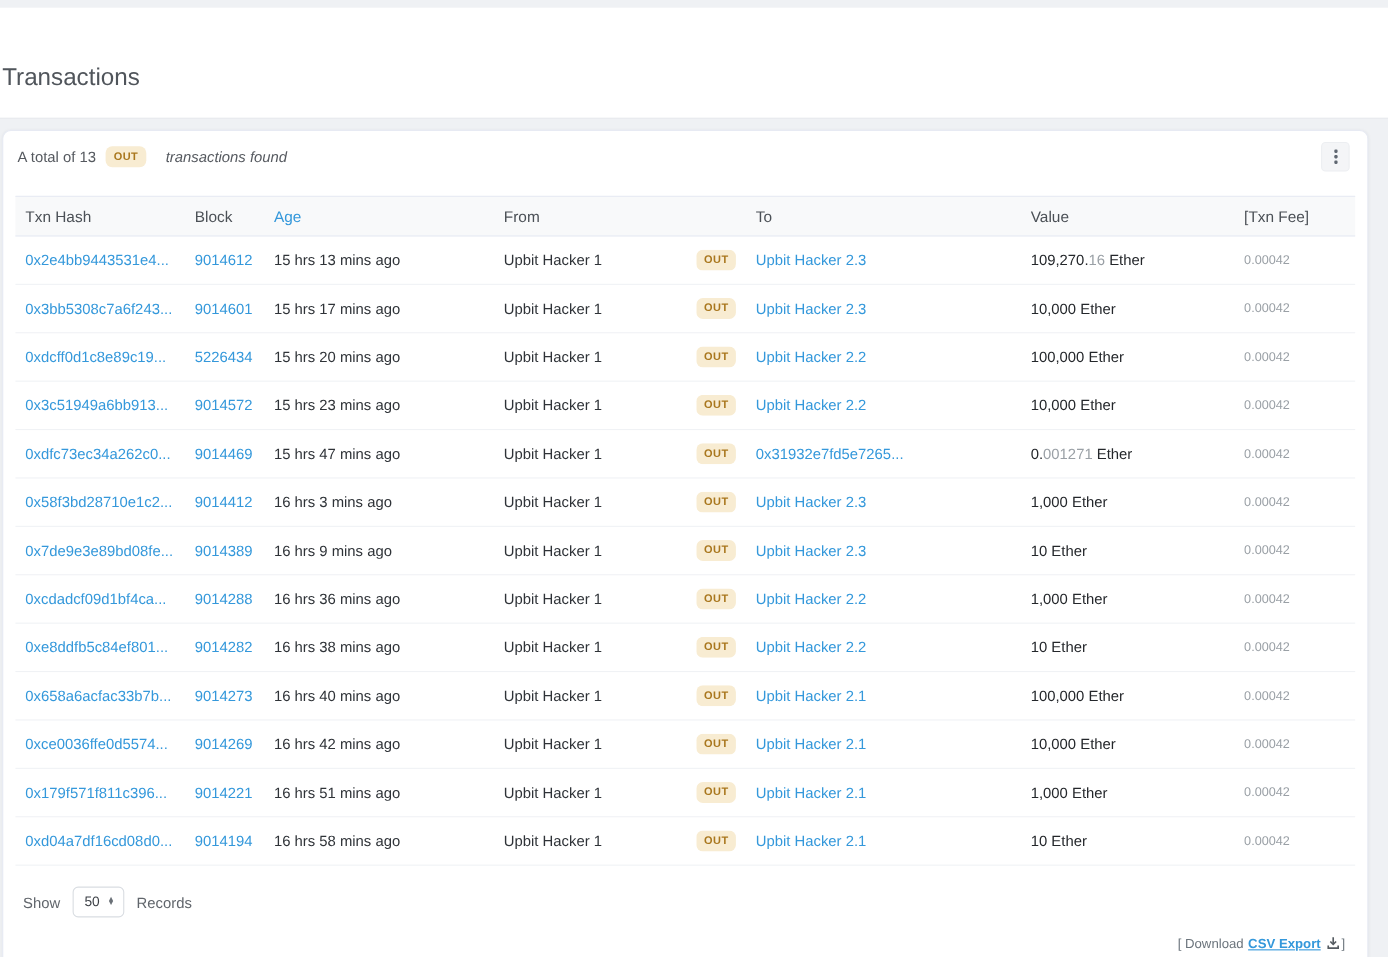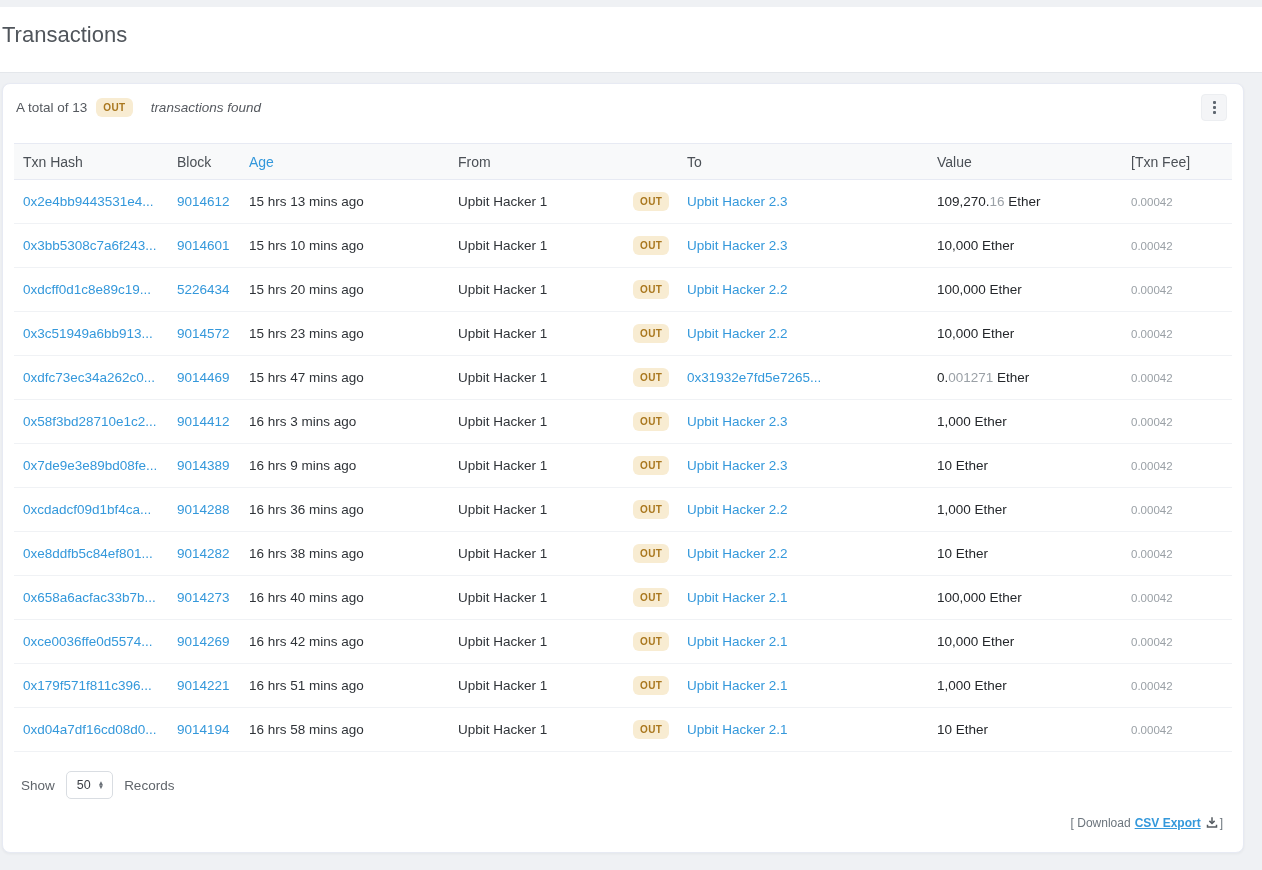--- a/index.html
+++ b/index.html
@@ -15,20 +15,21 @@
   .page-header {
     background: #ffffff;
     border-bottom: 1px solid #e4e7eb;
     padding: 15px 16px 15px 2px;
   }
   .page-title {
     font-size: 22px;
     font-weight: 400;
     color: #50555b;
     margin-bottom: 9px;
+    margin-top: 35px;
   }
   .page-subtitle { font-size: 13px; color: #6c757d; }
   .page-subtitle a, .link { color: #3498db; text-decoration: none; cursor: pointer; }
 
   
   .card {
     background: #ffffff;
     border: 1px solid #e7eaf3;
     border-radius: 8px;
     margin: 10px 18px 0 2px;
@@ -190,21 +191,21 @@
       <div class="cell cell-from">Upbit Hacker 1</div>
       <div class="cell"><span class="badge-out">OUT</span></div>
       <div class="cell cell-to"><a href="#">Upbit Hacker 2.3</a></div>
       <div class="cell cell-value"><span>109,270.</span><span class="dim">16</span><span> Ether</span></div>
       <div class="cell cell-fee">0.00042</div>
     </div>
 
     <div class="t-row">
       <div class="cell cell-hash"><a href="#">0x3bb5308c7a6f243...</a></div>
       <div class="cell cell-block"><a href="#">9014601</a></div>
-      <div class="cell cell-age">15 hrs 10 mins ago</div>
+      <div class="cell cell-age">15 hrs 17 mins ago</div>
       <div class="cell cell-from">Upbit Hacker 1</div>
       <div class="cell"><span class="badge-out">OUT</span></div>
       <div class="cell cell-to"><a href="#">Upbit Hacker 2.3</a></div>
       <div class="cell cell-value"><span>10,000</span><span class="dim"></span><span> Ether</span></div>
       <div class="cell cell-fee">0.00042</div>
     </div>
 
     <div class="t-row">
       <div class="cell cell-hash"><a href="#">0xdcff0d1c8e89c19...</a></div>
       <div class="cell cell-block"><a href="#">5226434</a></div>

